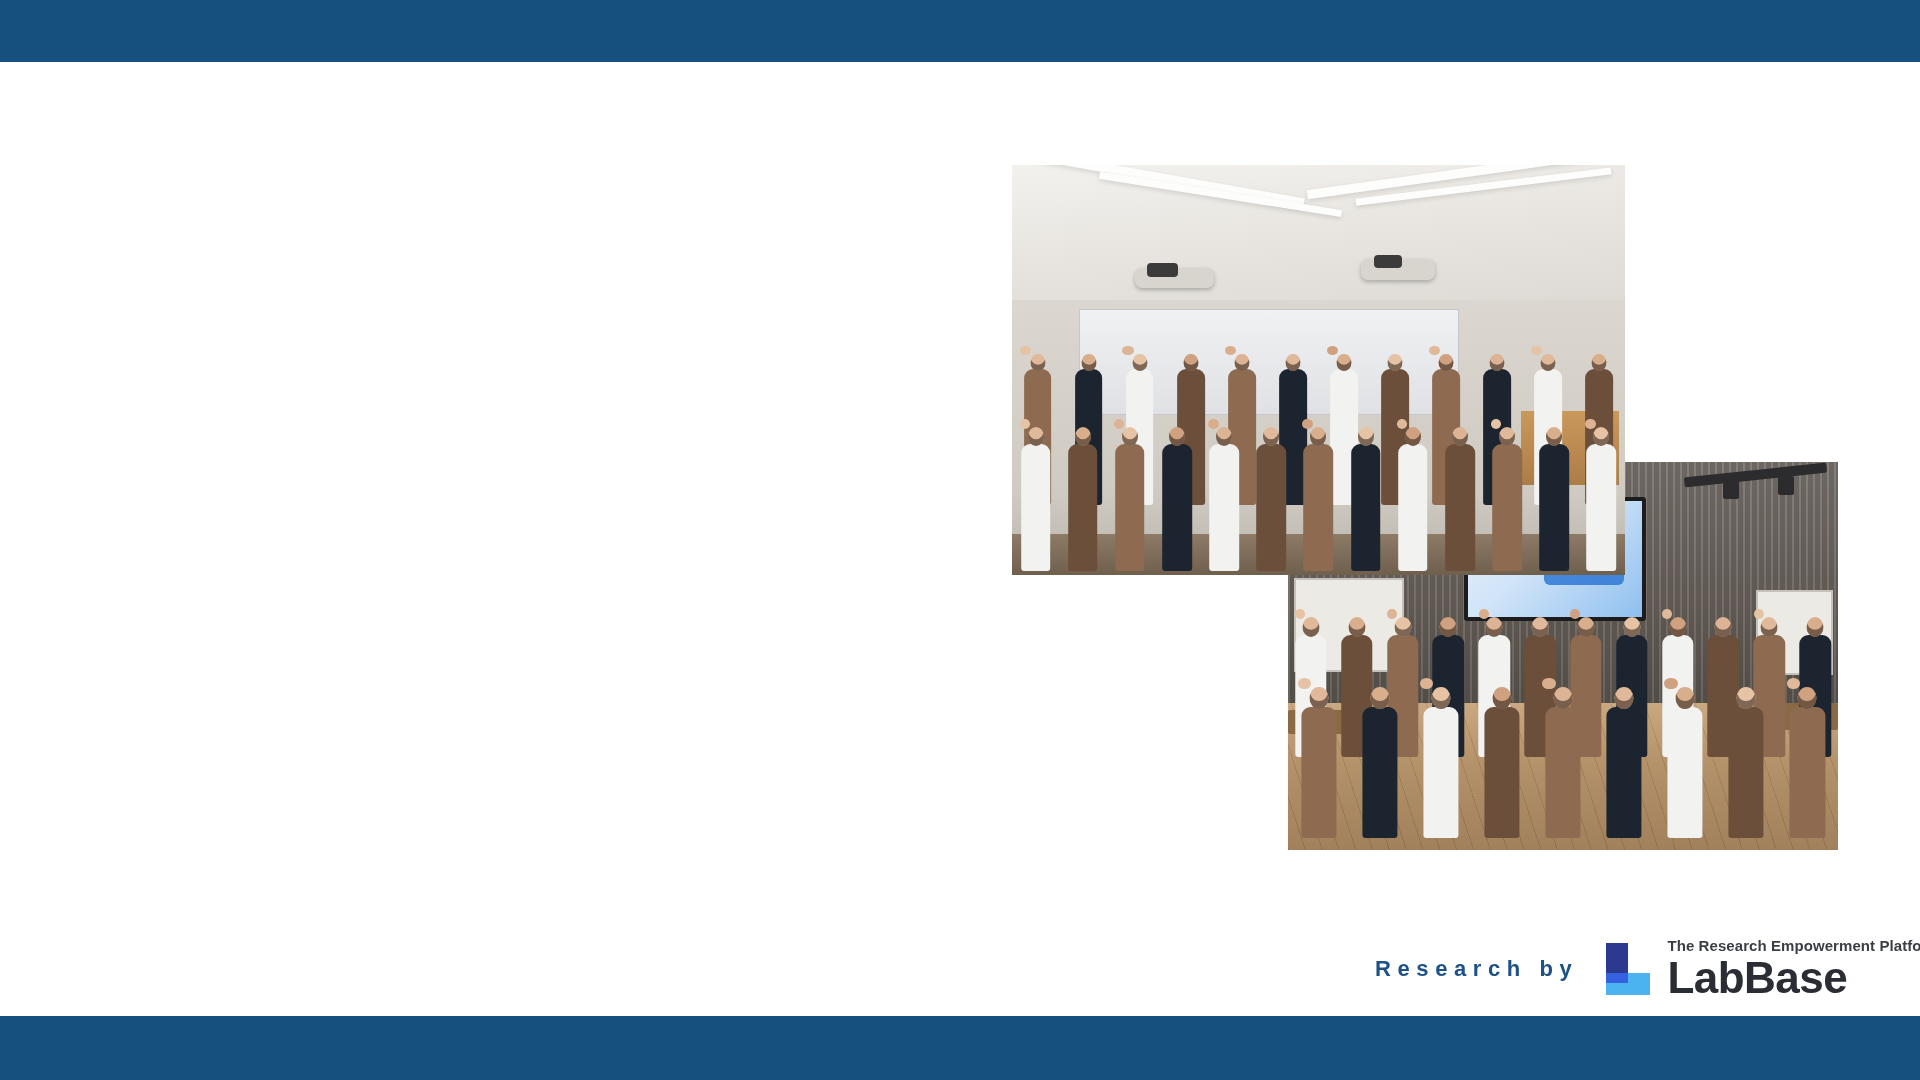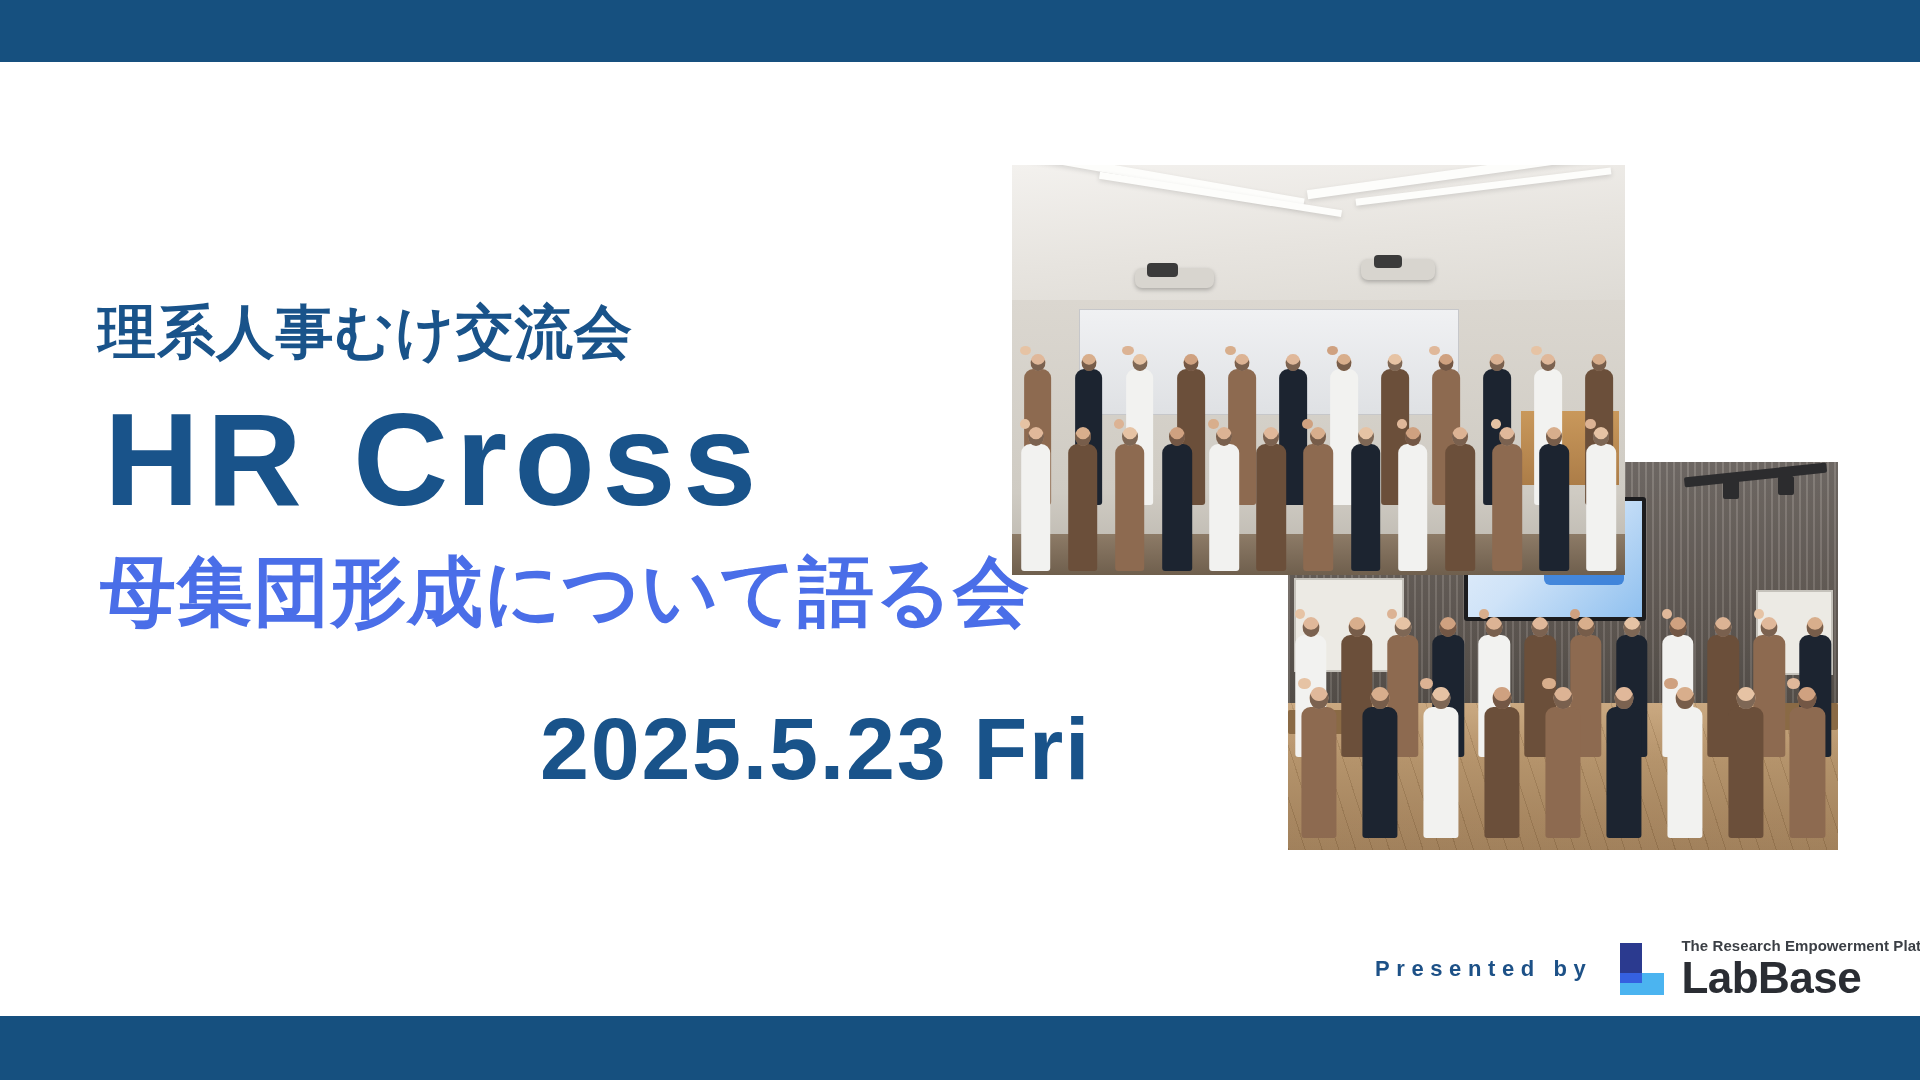--- a/index.html
+++ b/index.html
@@ -250,29 +250,20 @@
     white-space:nowrap;
   }
 </style>
 </head>
 <body>
 
 <div id="slide">
 
   <div class="bar-top"></div>
 
-  <div class="text-block">
-    <div class="eyebrow">理系人事むけ交流会</div>
-
-    <div class="main-title">HR Cross</div>
-
-    <div class="sub-title">母集団形成について語る会</div>
-
-    <div class="event-date">2025.5.23 Fri</div>
-  </div>
 
   <div class="photo photo-top">
     <div class="ceiling">
       <div class="ceil-strip ceil-s1"></div>
       <div class="ceil-strip ceil-s2"></div>
       <div class="ceil-strip ceil-s3"></div>
       <div class="ceil-strip ceil-s4"></div>
     </div>
     <div class="wall"></div>
     <div class="projector proj-1"></div>
@@ -509,21 +500,21 @@
           <div class="person" style="left: 88.8889%; width: 11.1111%; top: 58%; height: 39%;">
             <div class="body" style="width: 35.15px; top: 19.95px; bottom: 0px; background: rgb(141, 106, 80);"></div>
             <div class="head" style="width: 19px; height: 22.42px; top: 0px; background: rgb(207, 161, 128); box-shadow: rgba(40, 28, 20, 0.55) 0px -7.98px 0px inset;"></div>
             <div class="arm" style="height: 11.78px; top: -9.5px; left: 16%; background: rgb(224, 184, 154); border-radius: 50%;"></div>
           </div>
         </div>
     </div>
   </div>
 
   <div class="presented-row">
-    <div class="presented-label">Presented by</div>
+    <div class="presented-label">Research by</div>
 
     <div class="labbase-logo">
       <div class="lb-mark">
         <div class="stem"></div>
         <div class="foot"></div>
         <div class="overlap"></div>
       </div>
       <div class="lb-text">
         <div class="lb-tagline">The Research Empowerment Platform</div>
         <div class="lb-wordmark">LabBase</div>

